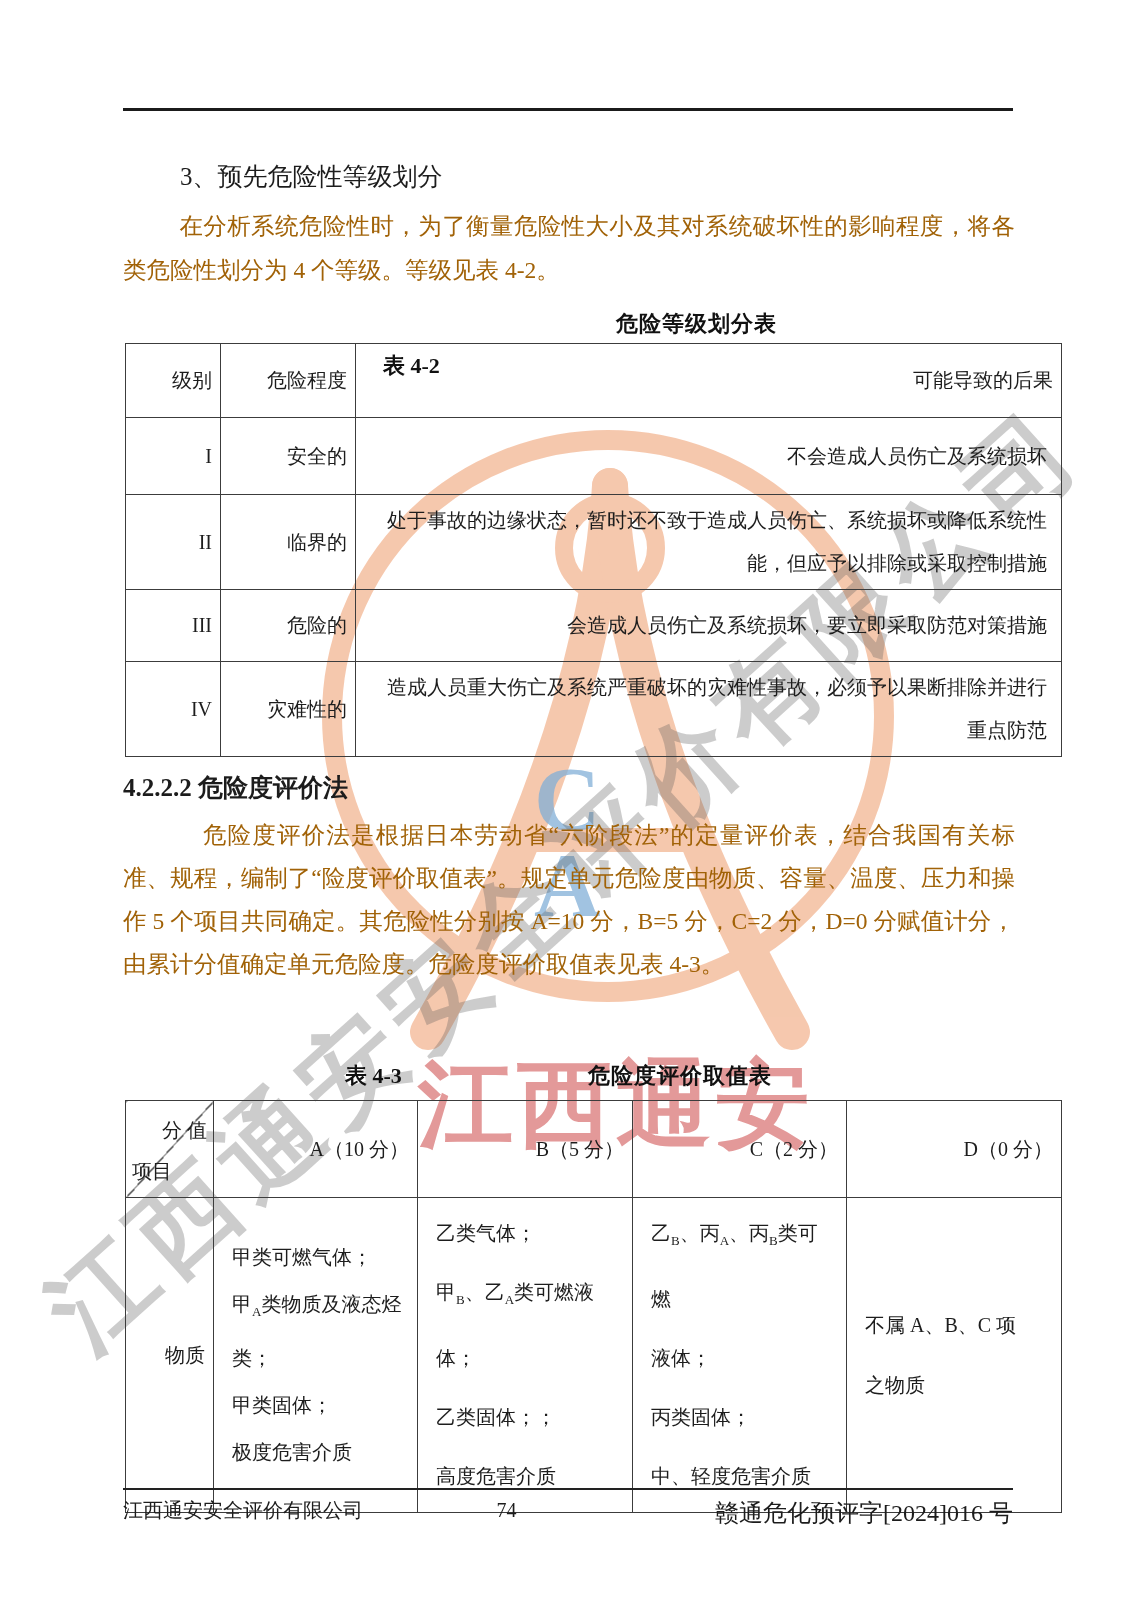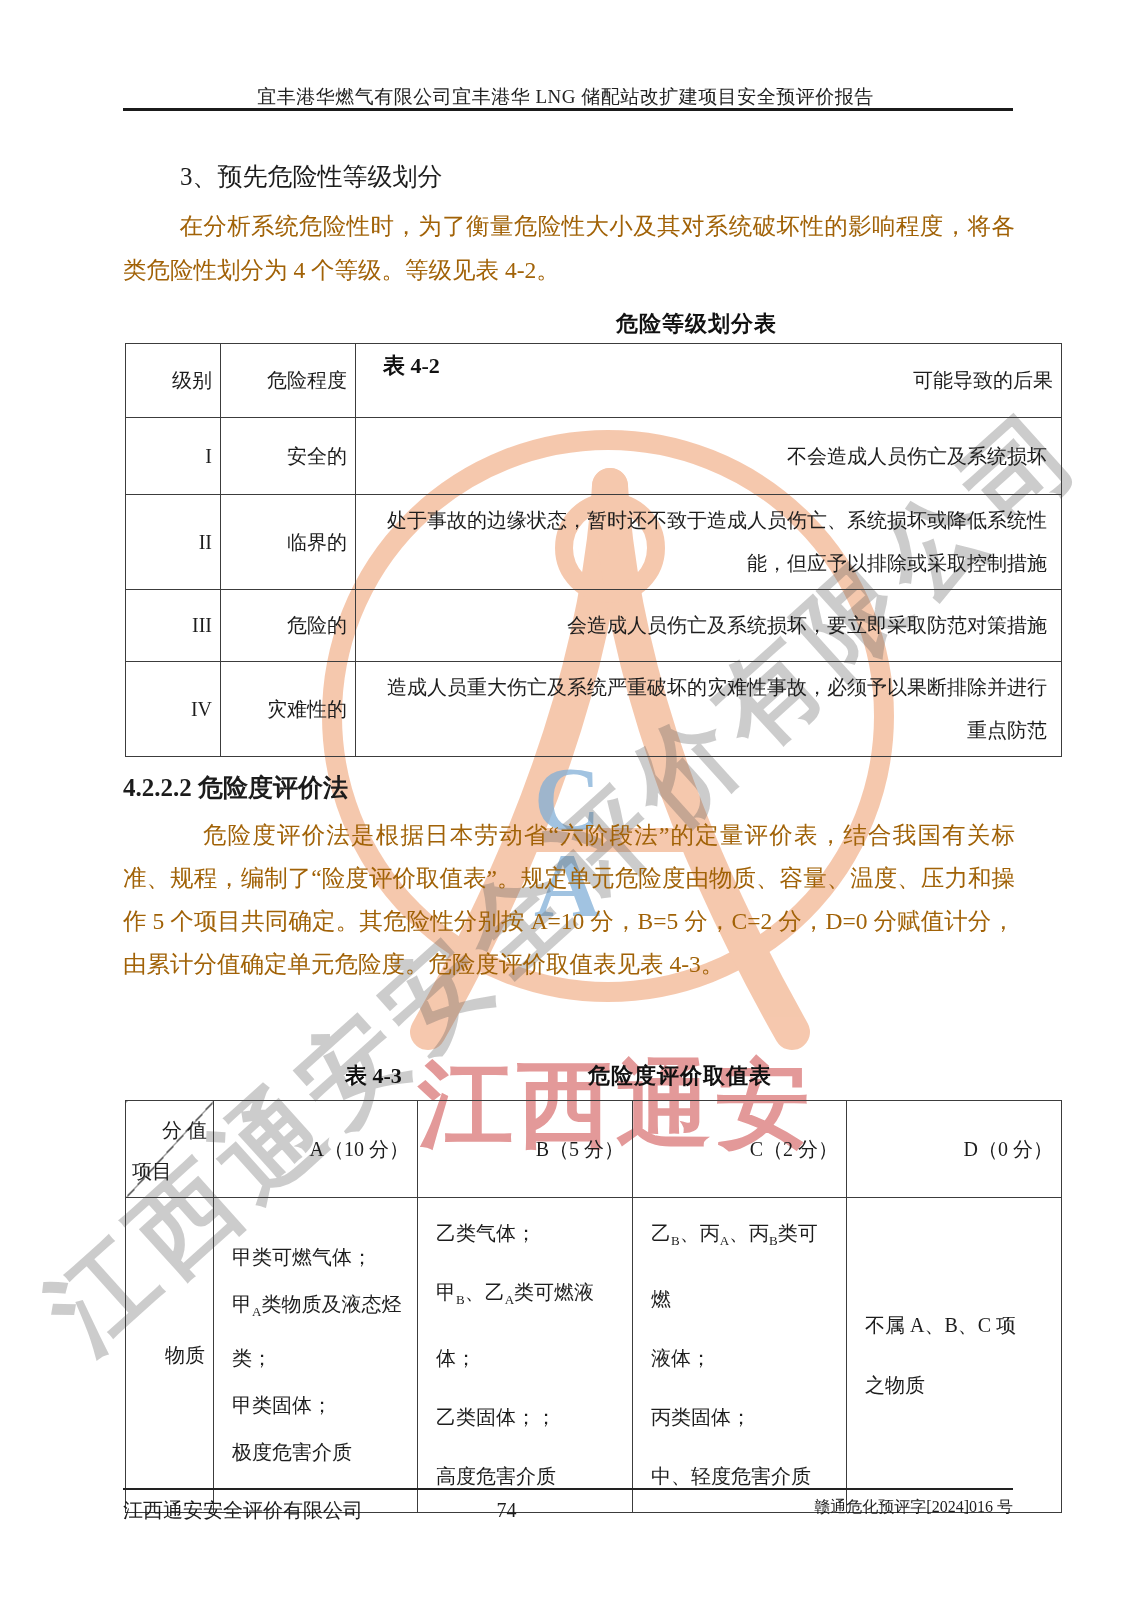--- a/index.html
+++ b/index.html
@@ -67,21 +67,21 @@
   .sub{font-size:13px;vertical-align:-5px;}
   .corner{
     position:relative;padding:0 !important;
     background:linear-gradient(to bottom right,transparent 49.55%,#3c3c3c 49.55%,#3c3c3c 50.45%,transparent 50.45%);
   }
   .corner .c-top{position:absolute;top:16px;right:6px;font-size:20px;}
   .corner .c-bottom{position:absolute;bottom:12px;left:6px;font-size:20px;}
   .ftr-rule{position:absolute;left:123px;top:1488px;width:890px;height:2px;background:#222;}
   .ftr-company{position:absolute;left:123px;top:1497px;font-size:20px;}
   .ftr-page{position:absolute;left:0;right:118px;top:1499px;text-align:center;font-size:20px;}
-  .ftr-docno{position:absolute;right:118px;top:1497px;font-size:16px;}
+  .ftr-docno{position:absolute;right:118px;top:1497px;font-size:24px;}
 </style>
 </head>
 <body>
 
 <div class="page" style="--wm-red: #cd4646; --wm-gray: #5a5a5a; --wm-blue: #82afd7;">
 
   <div class="wm-layer">
     <svg class="wm-logo" width="620" height="660" viewBox="0 0 620 660">
       <g fill="none" stroke="#f0a478" opacity="0.6">
         <circle cx="308" cy="308" r="276" stroke-width="20"></circle>
@@ -92,21 +92,20 @@
       </g>
     </svg>
     <div class="wm-blue-letters" style="white-space:pre">C
 A</div>
     <div class="wm-diagonal">江西通安安全评价有限公司</div>
     <div class="wm-red">江西通安</div>
   </div>
 
   <div class="content">
 
-    <div class="hdr-title">宜丰港华燃气有限公司宜丰港华 LNG 储配站改扩建项目安全预评价报告</div>
     <div class="hdr-rule"></div>
 
     <div class="sec3-heading">3、预先危险性等级划分</div>
     <div class="para para-1">在分析系统危险性时，为了衡量危险性大小及其对系统破坏性的影响程度，将各类危险性划分为 4 个等级。等级见表 4-2。</div>
 
     <span class="caption-label cap42-label">表 4-2</span>
     <span class="caption-title cap42-title">危险等级划分表</span>
 
     <table class="doc t42">
       <colgroup>

